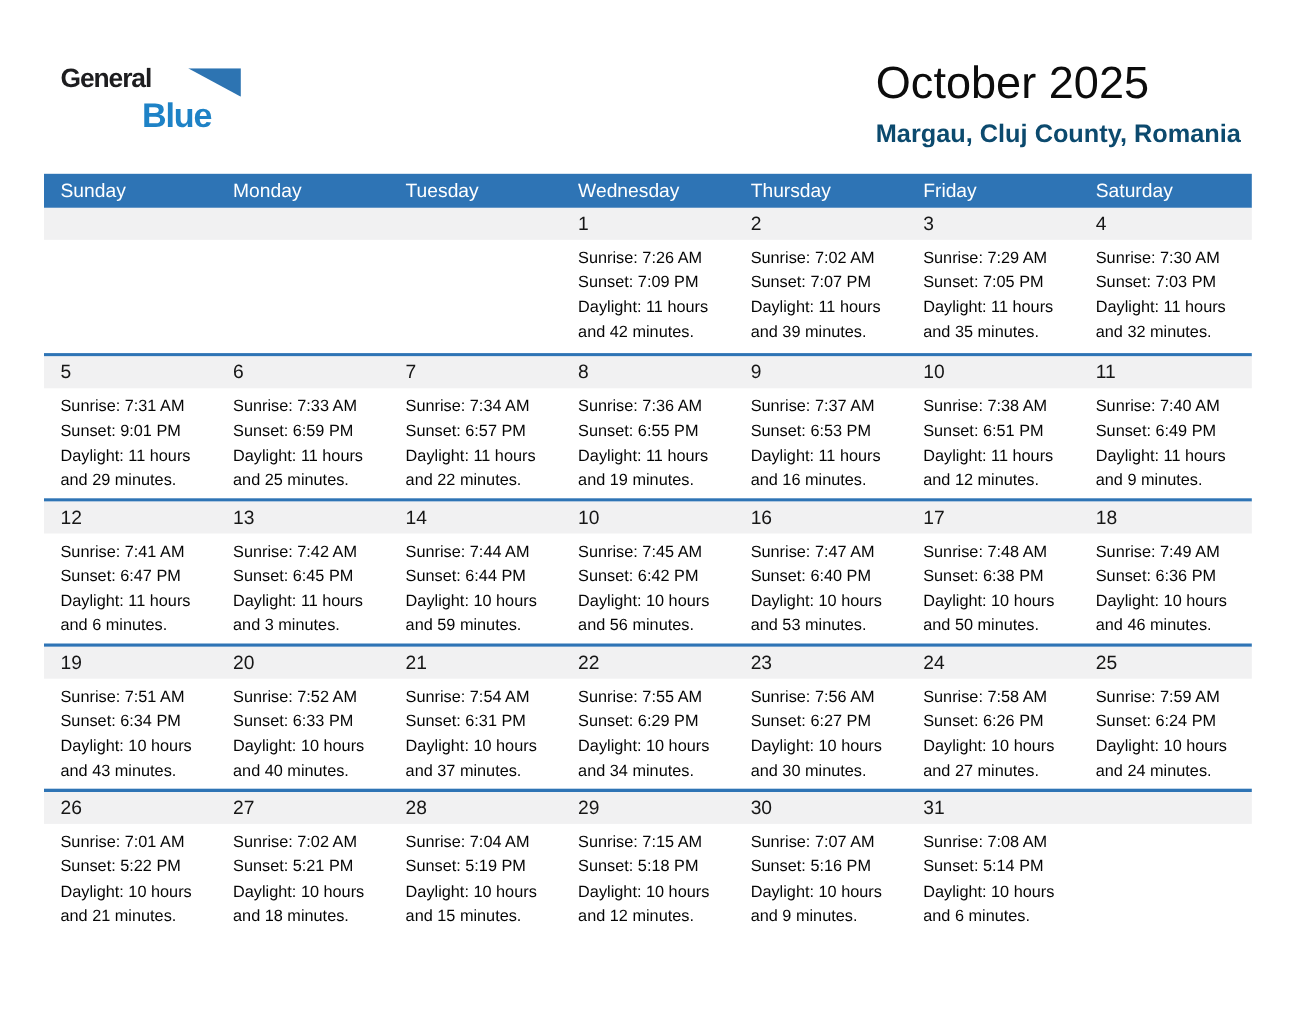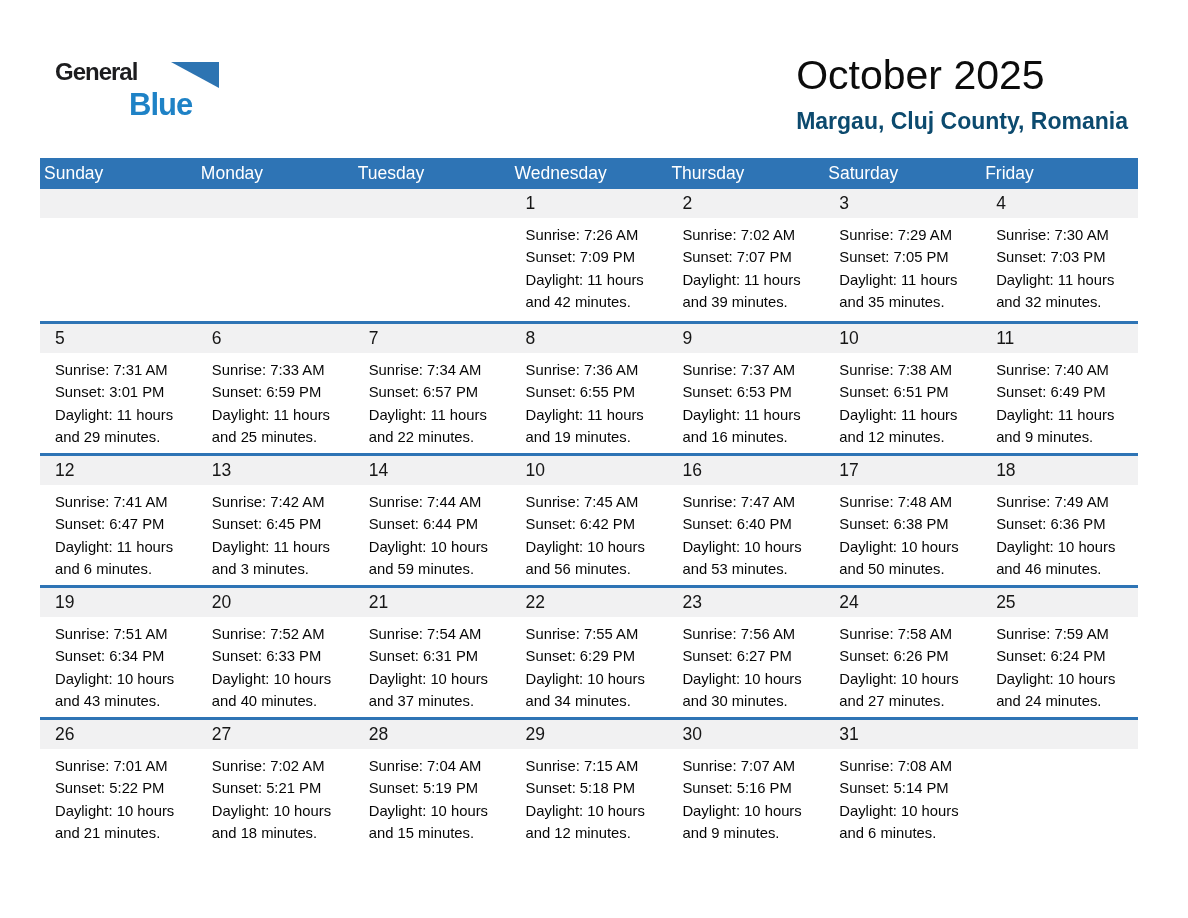--- a/index.html
+++ b/index.html
@@ -39,21 +39,21 @@
   .subtitle{margin-top:9px;font-size:23px;font-weight:600;color:#0c4a6e;}
   
   .calendar{
     position:absolute;left:40px;top:158px;width:1098px;
   }
   .dow-row{
     display:grid;grid-template-columns:repeat(7,1fr);
     background:var(--accent);height:31px;
   }
   .dow-cell{
-    display:flex;align-items:center;padding-left:4px;
+    display:flex;align-items:center;padding-left:15px;
     color:#ffffff;font-size:17.5px;font-weight:400;
   }
   .week{
     position:relative;height:132px;background:#ffffff;
   }
   .week + .week{border-top:3px solid var(--accent);}
   .band{
     position:absolute;left:0;right:0;top:0;height:29px;background:var(--band);
   }
   .week-grid{
@@ -86,22 +86,22 @@
   </div>
 </div>
 
 <div class="calendar">
   <div class="dow-row">
       <div class="dow-cell">Sunday</div>
       <div class="dow-cell">Monday</div>
       <div class="dow-cell">Tuesday</div>
       <div class="dow-cell">Wednesday</div>
       <div class="dow-cell">Thursday</div>
+      <div class="dow-cell">Friday</div>
       <div class="dow-cell">Saturday</div>
-      <div class="dow-cell">Friday</div>
     </div>
   <div>
       <div class="week">
         <div class="band"></div>
         <div class="week-grid">
           <div class="cell"></div>
           <div class="cell"></div>
           <div class="cell"></div>
           <div class="cell">
             <div class="daynum">1</div>
@@ -132,21 +132,21 @@
             <div class="line">and 32 minutes.</div>
           </div>
         </div>
       </div>
       <div class="week">
         <div class="band"></div>
         <div class="week-grid">
           <div class="cell">
             <div class="daynum">5</div>
             <div class="line first">Sunrise: 7:31 AM</div>
-            <div class="line">Sunset: 3:01 PM</div>
+            <div class="line">Sunset: 9:01 PM</div>
             <div class="line">Daylight: 11 hours</div>
             <div class="line">and 29 minutes.</div>
           </div>
           <div class="cell">
             <div class="daynum">6</div>
             <div class="line first">Sunrise: 7:33 AM</div>
             <div class="line">Sunset: 6:59 PM</div>
             <div class="line">Daylight: 11 hours</div>
             <div class="line">and 25 minutes.</div>
           </div>

